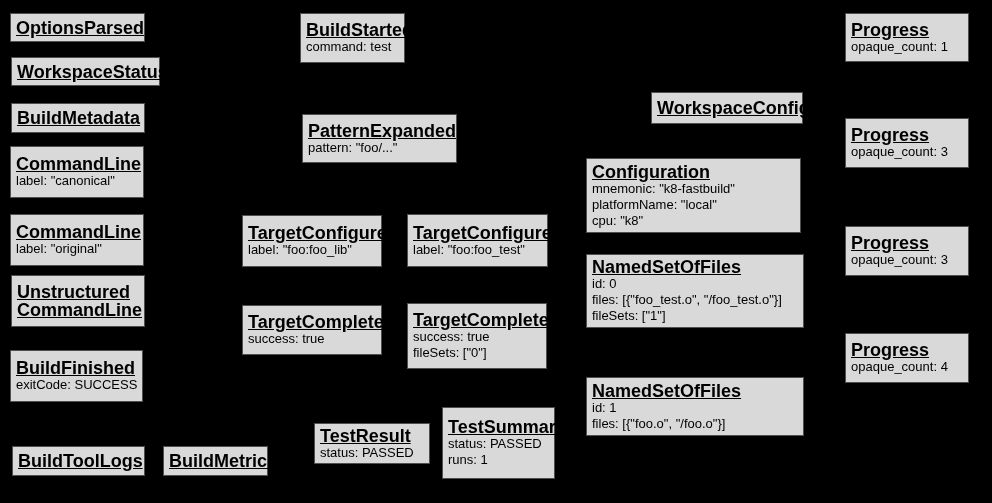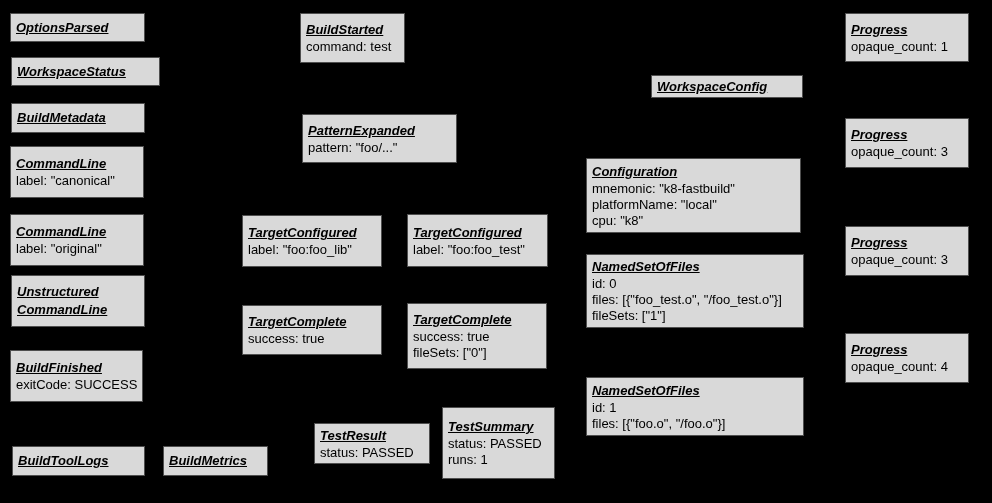--- a/index.html
+++ b/index.html
@@ -21,26 +21,25 @@
     background: #d9d9d9;
     border: 1px solid #4f4f4f;
     color: #000000;
     display: flex;
     flex-direction: column;
     justify-content: center;
     padding: 2px 5px;
     overflow: visible;
   }
   .title {
-    font-size: 13px;
+    font-size: 18px;
     font-weight: bold;
     text-decoration: underline;
     line-height: 18px;
     white-space: nowrap;
-    font-style: italic;
   }
   .box.wrap-title .title {
     white-space: normal;
   }
   .line {
     font-size: 13px;
     line-height: 16px;
     white-space: nowrap;
   }
 </style>
@@ -123,21 +122,21 @@
     <div class="title">TestResult</div>
     <div class="line">status: PASSED</div>
   </div>
 
   <div class="box" style="left:442px;top:407px;width:113px;height:72px">
     <div class="title">TestSummary</div>
     <div class="line">status: PASSED</div>
     <div class="line">runs: 1</div>
   </div>
 
-  <div class="box" style="left:651px;top:75px;width:152px;height:23px">
+  <div class="box" style="left:651px;top:92px;width:152px;height:32px">
     <div class="title">WorkspaceConfig</div>
   </div>
 
   <div class="box" style="left:586px;top:158px;width:215px;height:75px">
     <div class="title">Configuration</div>
     <div class="line">mnemonic: "k8-fastbuild"</div>
     <div class="line">platformName: "local"</div>
     <div class="line">cpu: "k8"</div>
   </div>
 

